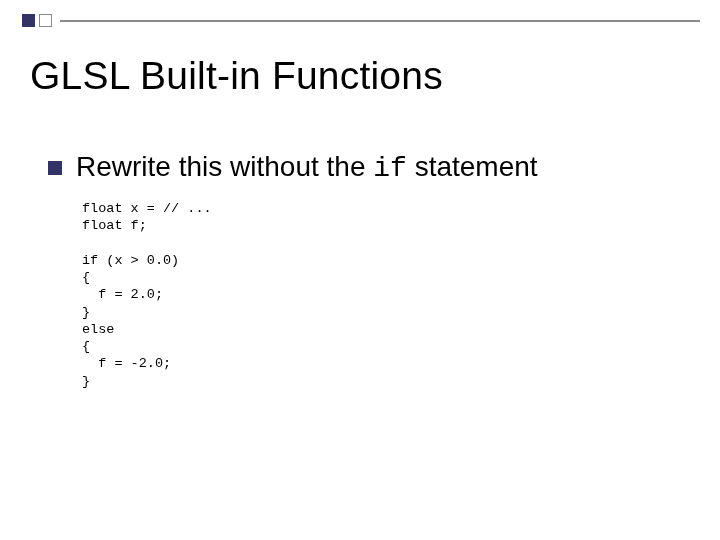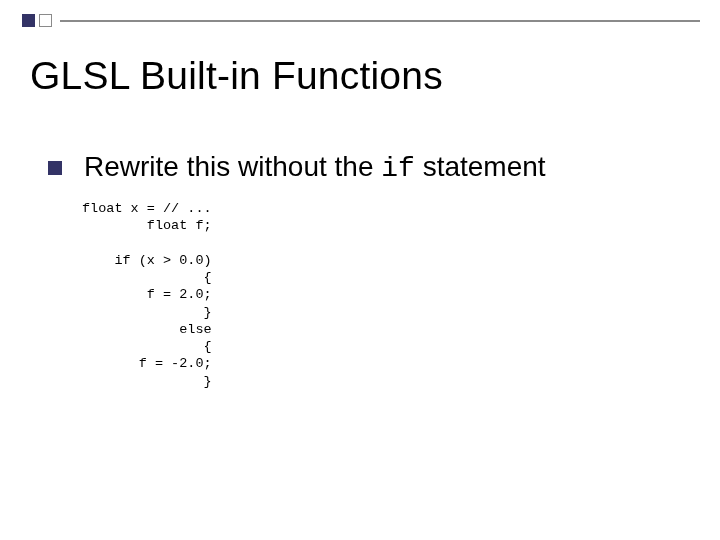--- a/index.html
+++ b/index.html
@@ -5,25 +5,25 @@
   * { margin: 0; padding: 0; box-sizing: border-box; }
   html, body { width: 720px; height: 540px; background: #fff; font-family: Arial, Helvetica, sans-serif; color: #000; }
   .slide { position: relative; width: 720px; height: 416px; }
   .accent-row { position: absolute; top: 14px; left: 22px; display: flex; gap: 4px; }
   .accent-box { width: 13px; height: 13px; }
   .accent-filled { background: #333366; }
   .accent-outline { background: #fff; border: 1px solid #8a8a8a; }
   .accent-line { position: absolute; top: 20px; left: 60px; width: 640px; height: 2px; background: #8a8a8a; }
   .title { position: absolute; top: 54px; left: 30px; font-size: 39px; font-weight: 400; letter-spacing: 0.2px; }
   .body { position: absolute; top: 150px; left: 48px; right: 40px; }
-  .bullet-row { display: flex; align-items: center; gap: 22px; }
+  .bullet-row { display: flex; align-items: center; gap: 14px; }
   .bullet-square { width: 14px; height: 14px; background: #333366; flex-shrink: 0; }
   .bullet-text { font-size: 28px; line-height: 1.2; }
   .bullet-text .mono-inline { font-family: "Courier New", Courier, monospace; font-size: 28px; }
-  .code { position: absolute; top: 200px; left: 82px; font-family: "Courier New", Courier, monospace; font-size: 13.5px; line-height: 1.28; white-space: pre; text-align: right; }
+  .code { position: absolute; top: 200px; left: 82px; font-family: "Courier New", Courier, monospace; font-size: 13.5px; line-height: 1.28; white-space: pre; }
 </style>
 </head>
 <body>
 <div class="slide">
 
   <div class="accent-row">
     <div class="accent-box accent-filled"></div>
     <div class="accent-box accent-outline"></div>
   </div>
   <div class="accent-line"></div>

